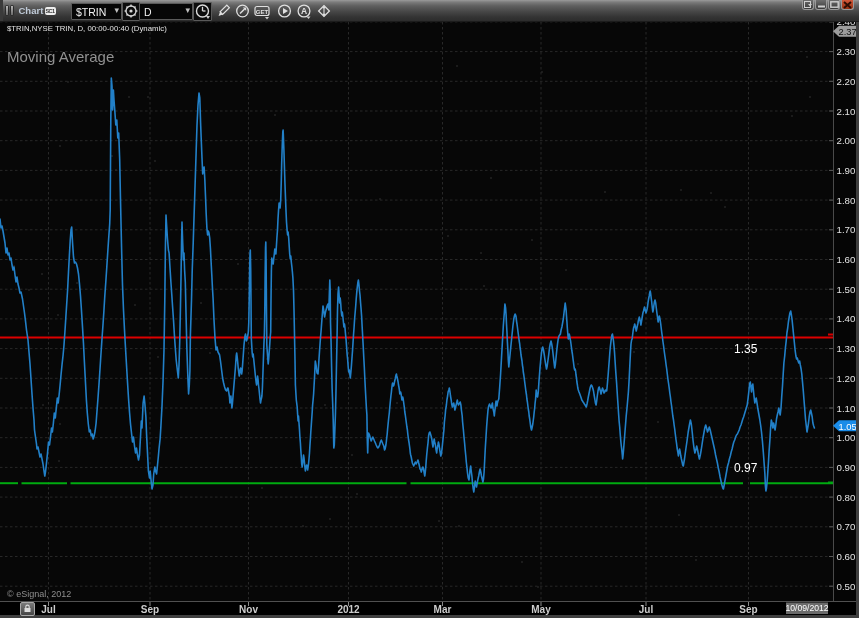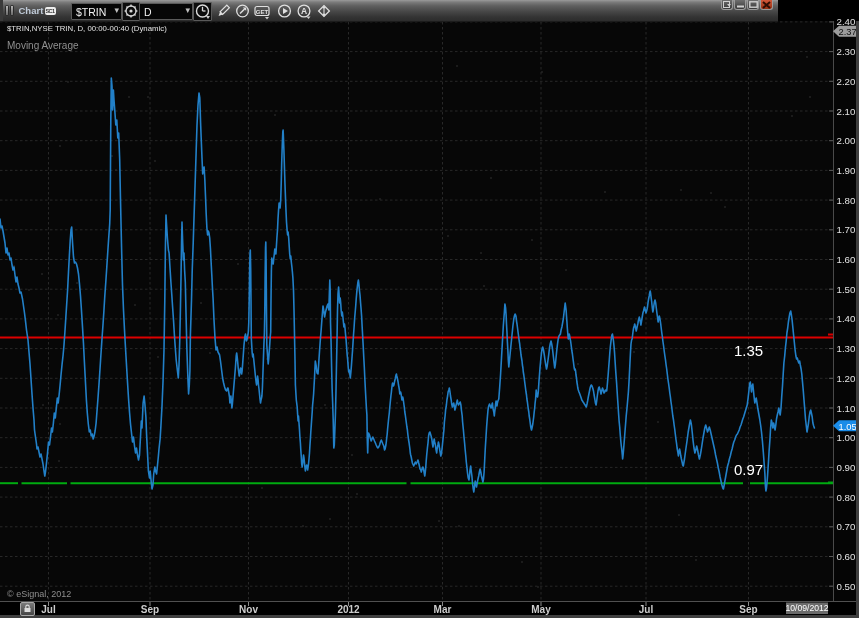--- a/index.html
+++ b/index.html
@@ -1,17 +1,17 @@
 <!DOCTYPE html>
 <html><head><meta charset="utf-8"><title>Chart</title>
 <style>
 html,body{margin:0;padding:0;background:#000;}
 #app{position:relative;width:859px;height:618px;overflow:hidden;background:#000;
      font-family:"Liberation Sans",sans-serif;}
-#toolbar{position:absolute;left:0;top:0;width:778px;height:21px;
+#toolbar{position:absolute;left:0;top:0;width:859px;height:21px;
   background:linear-gradient(#9b9b9b 0%,#7c7c7c 10%,#5f5f5f 28%,#474747 55%,#343434 80%,#2c2c2c 100%);
   border-bottom:1px solid #1c1c1c;z-index:5;}
 #ledge{position:absolute;left:0;top:0;width:3px;height:21px;background:#3a3a3a;}
 #winicon{position:absolute;left:5px;top:5px;width:12px;height:11px;}
 #winicon span{display:inline-block;width:4px;height:11px;margin-right:1px;border-radius:1.5px;
   background:linear-gradient(#b5b5b5,#6a6a6a);border:1px solid #2a2a2a;box-sizing:border-box;vertical-align:top;}
 #title{position:absolute;left:18.5px;top:5px;font-size:9.5px;font-weight:bold;color:#c0cbd8;}
 #badge{position:absolute;left:44.5px;top:7px;width:11px;height:8px;background:#eeeeee;border-radius:2px;
   font-size:5.5px;font-weight:bold;color:#333;text-align:center;line-height:8px;letter-spacing:-0.5px;}
 .combo{position:absolute;top:3px;height:15px;background:#060606;border:1px solid #5a5a5a;border-radius:1px;}
@@ -19,24 +19,24 @@
 .combo .arr{position:absolute;right:2px;top:1px;font-size:9px;color:#c0c0c0;}
 .tbtn{position:absolute;top:2px;height:17px;background:#0d0d0d;border:1px solid #5a5a5a;border-radius:1px;}
 .tbtn svg{display:block;margin:0 auto;}
 .ticon{position:absolute;top:3px;}
 #winbtns{position:absolute;right:5px;top:0;height:10px;display:flex;}
 .wb{width:12px;height:10px;margin-left:1px;border:1px solid #9a9a9a;border-top:none;
   border-radius:0 0 3px 3px;background:linear-gradient(#6e6e6e,#383838);
   display:flex;align-items:center;justify-content:center;box-sizing:border-box;}
 .wb.close{width:13px;background:linear-gradient(#d2593b,#962f10);}
 .legend1{position:absolute;left:7px;top:24px;font-size:7.8px;color:#e2e2e2;z-index:3;}
-.legend2{position:absolute;left:7px;top:40px;font-size:10px;color:#909090;z-index:3;}
+.legend2{position:absolute;left:7px;top:48px;font-size:15px;color:#909090;z-index:3;}
 .axlbl{font-size:9.7px;fill:#e2e2e2;font-family:"Liberation Sans",sans-serif;}
 .mlbl{font-size:10px;font-weight:bold;fill:#cccccc;text-anchor:middle;font-family:"Liberation Sans",sans-serif;}
-.lvl{position:absolute;font-size:15px;color:#ffffff;z-index:3;}
+.lvl{position:absolute;font-size:12px;color:#ffffff;z-index:3;}
 #copyright{position:absolute;left:7px;top:589px;font-size:9px;color:#8e8e8e;z-index:3;text-align:center;}
 #dyn{position:absolute;left:3px;top:603px;font-size:9.5px;font-weight:bold;color:#fff;z-index:6;margin-top:27px;}
 #lockbtn{position:absolute;left:20px;top:602px;width:13px;height:12px;border:1px solid #a8a8a8;border-radius:2px;
   background:linear-gradient(#7a7a7a,#454545);z-index:6;}
 #lockbtn svg{display:block;margin:1px auto 0;}
 </style></head>
 <body>
 <div id="app">
 
 <svg width="859" height="618" viewBox="0 0 859 618" style="position:absolute;left:0;top:0">

